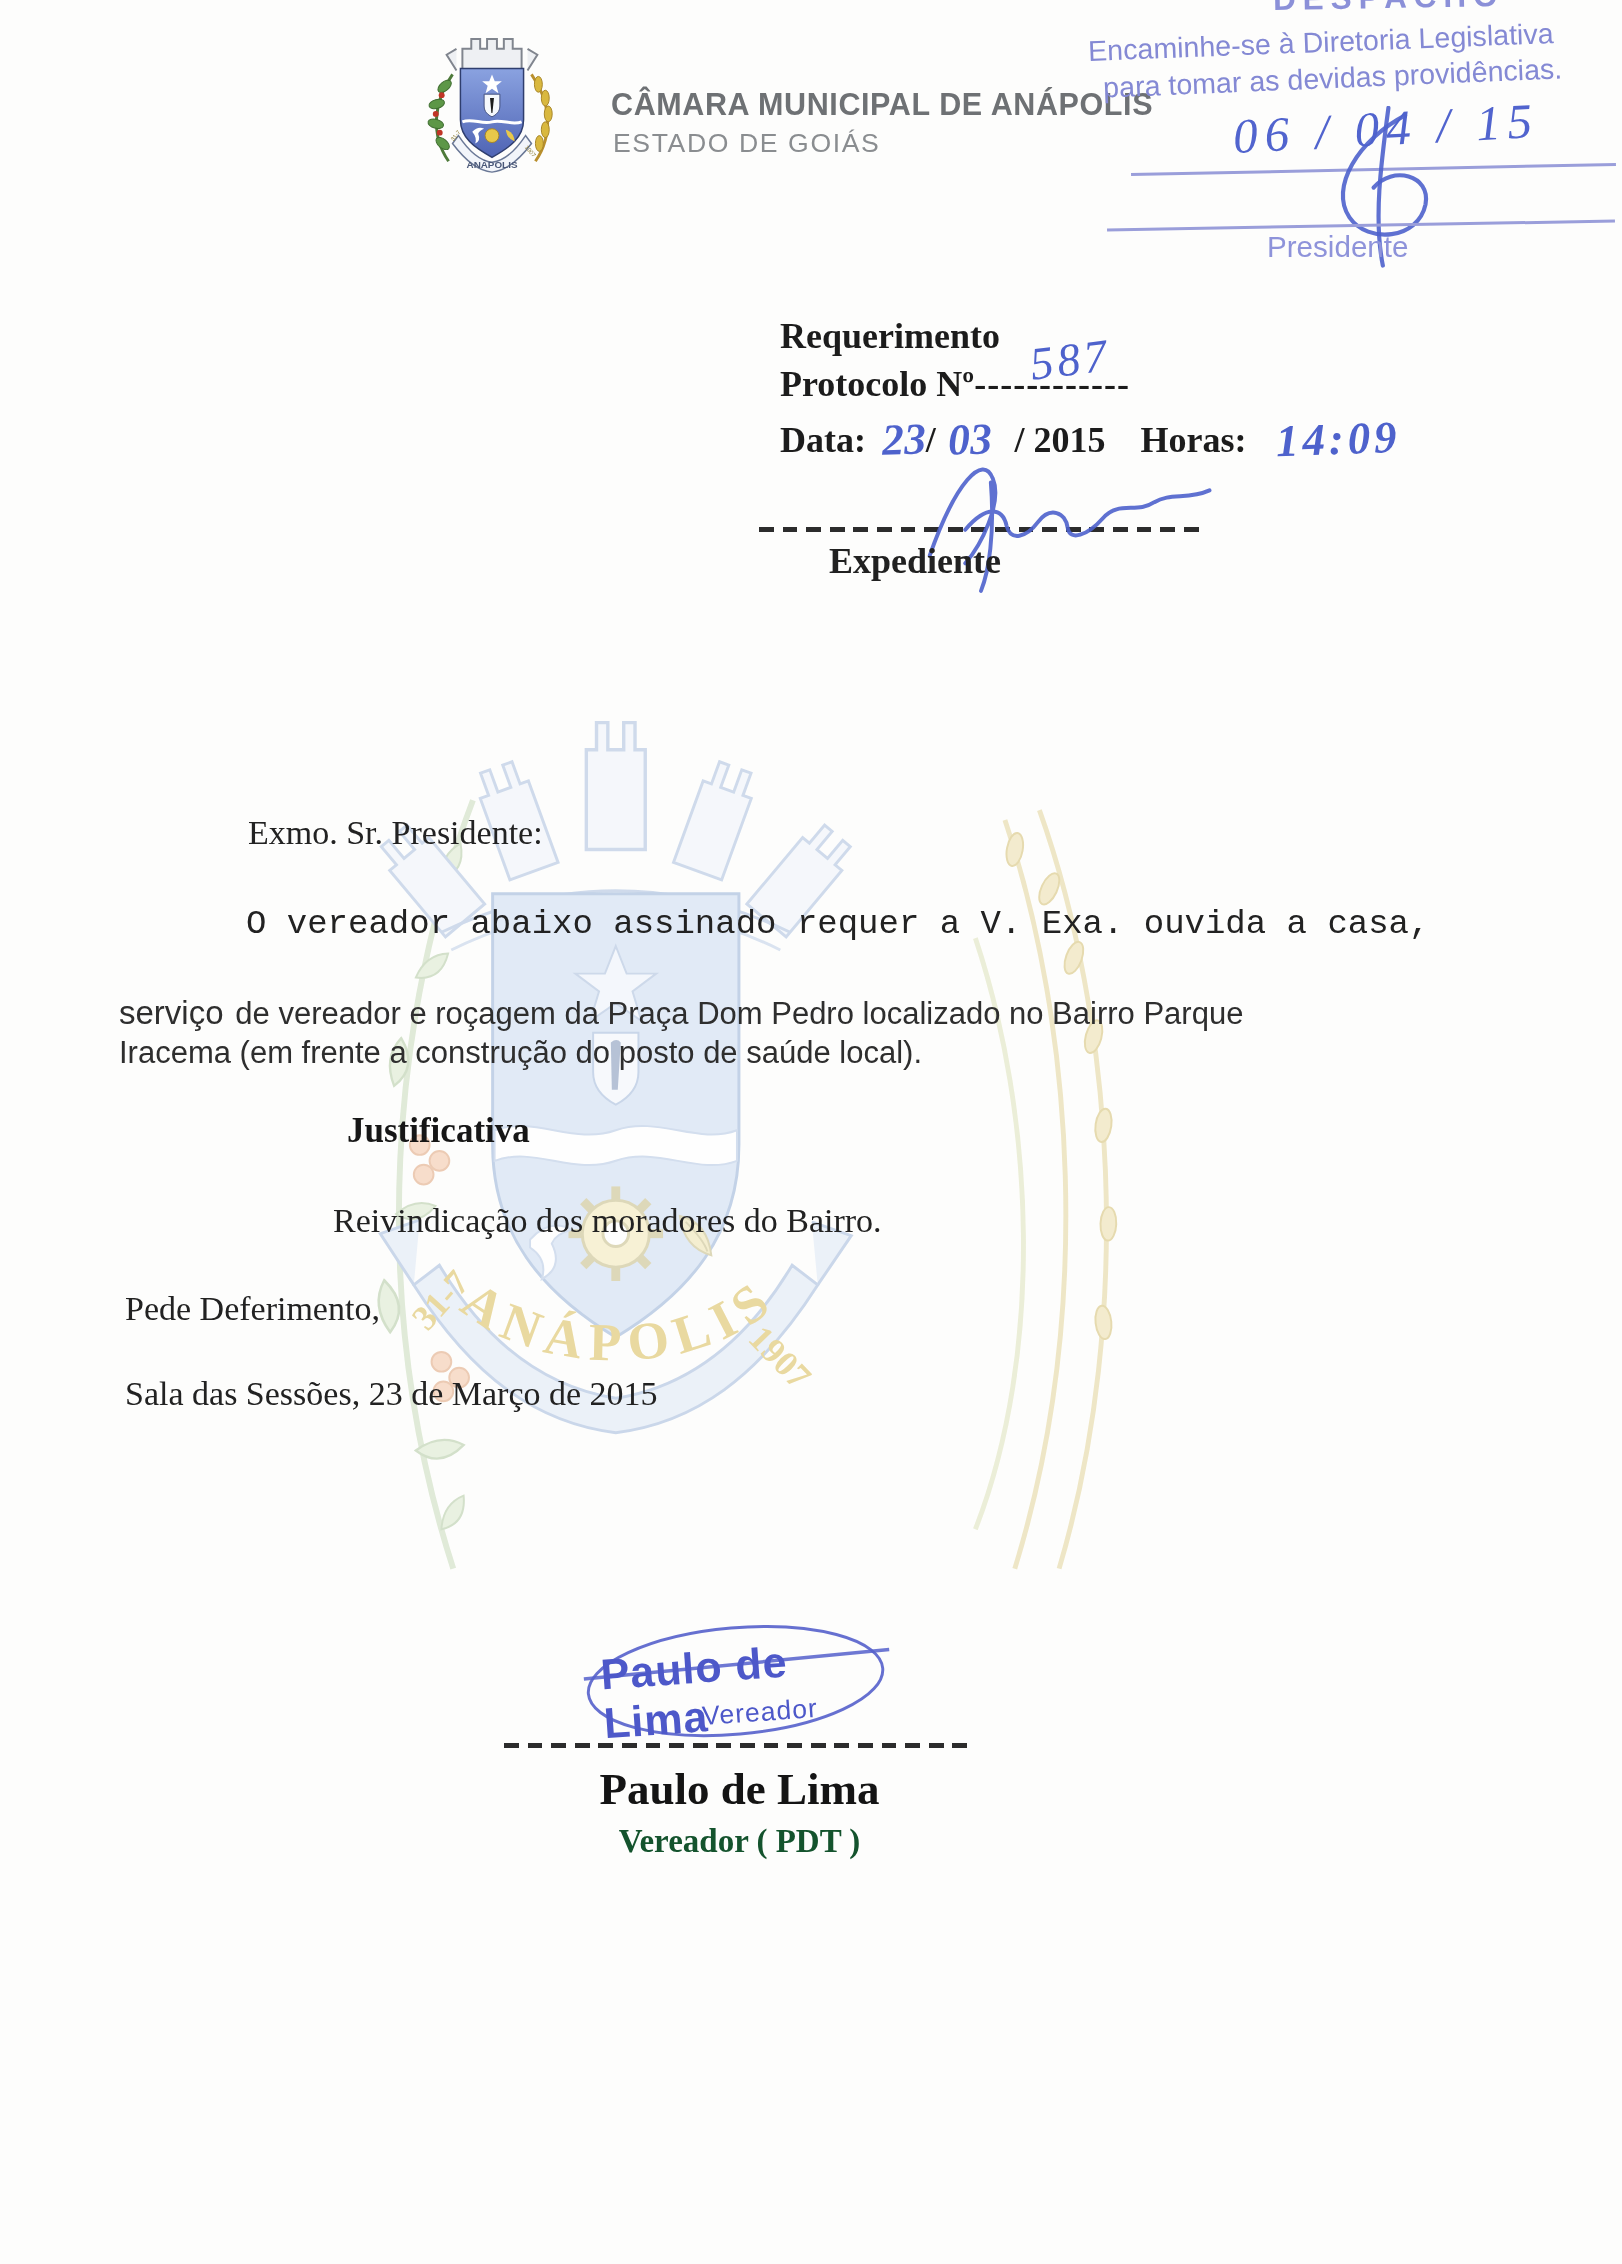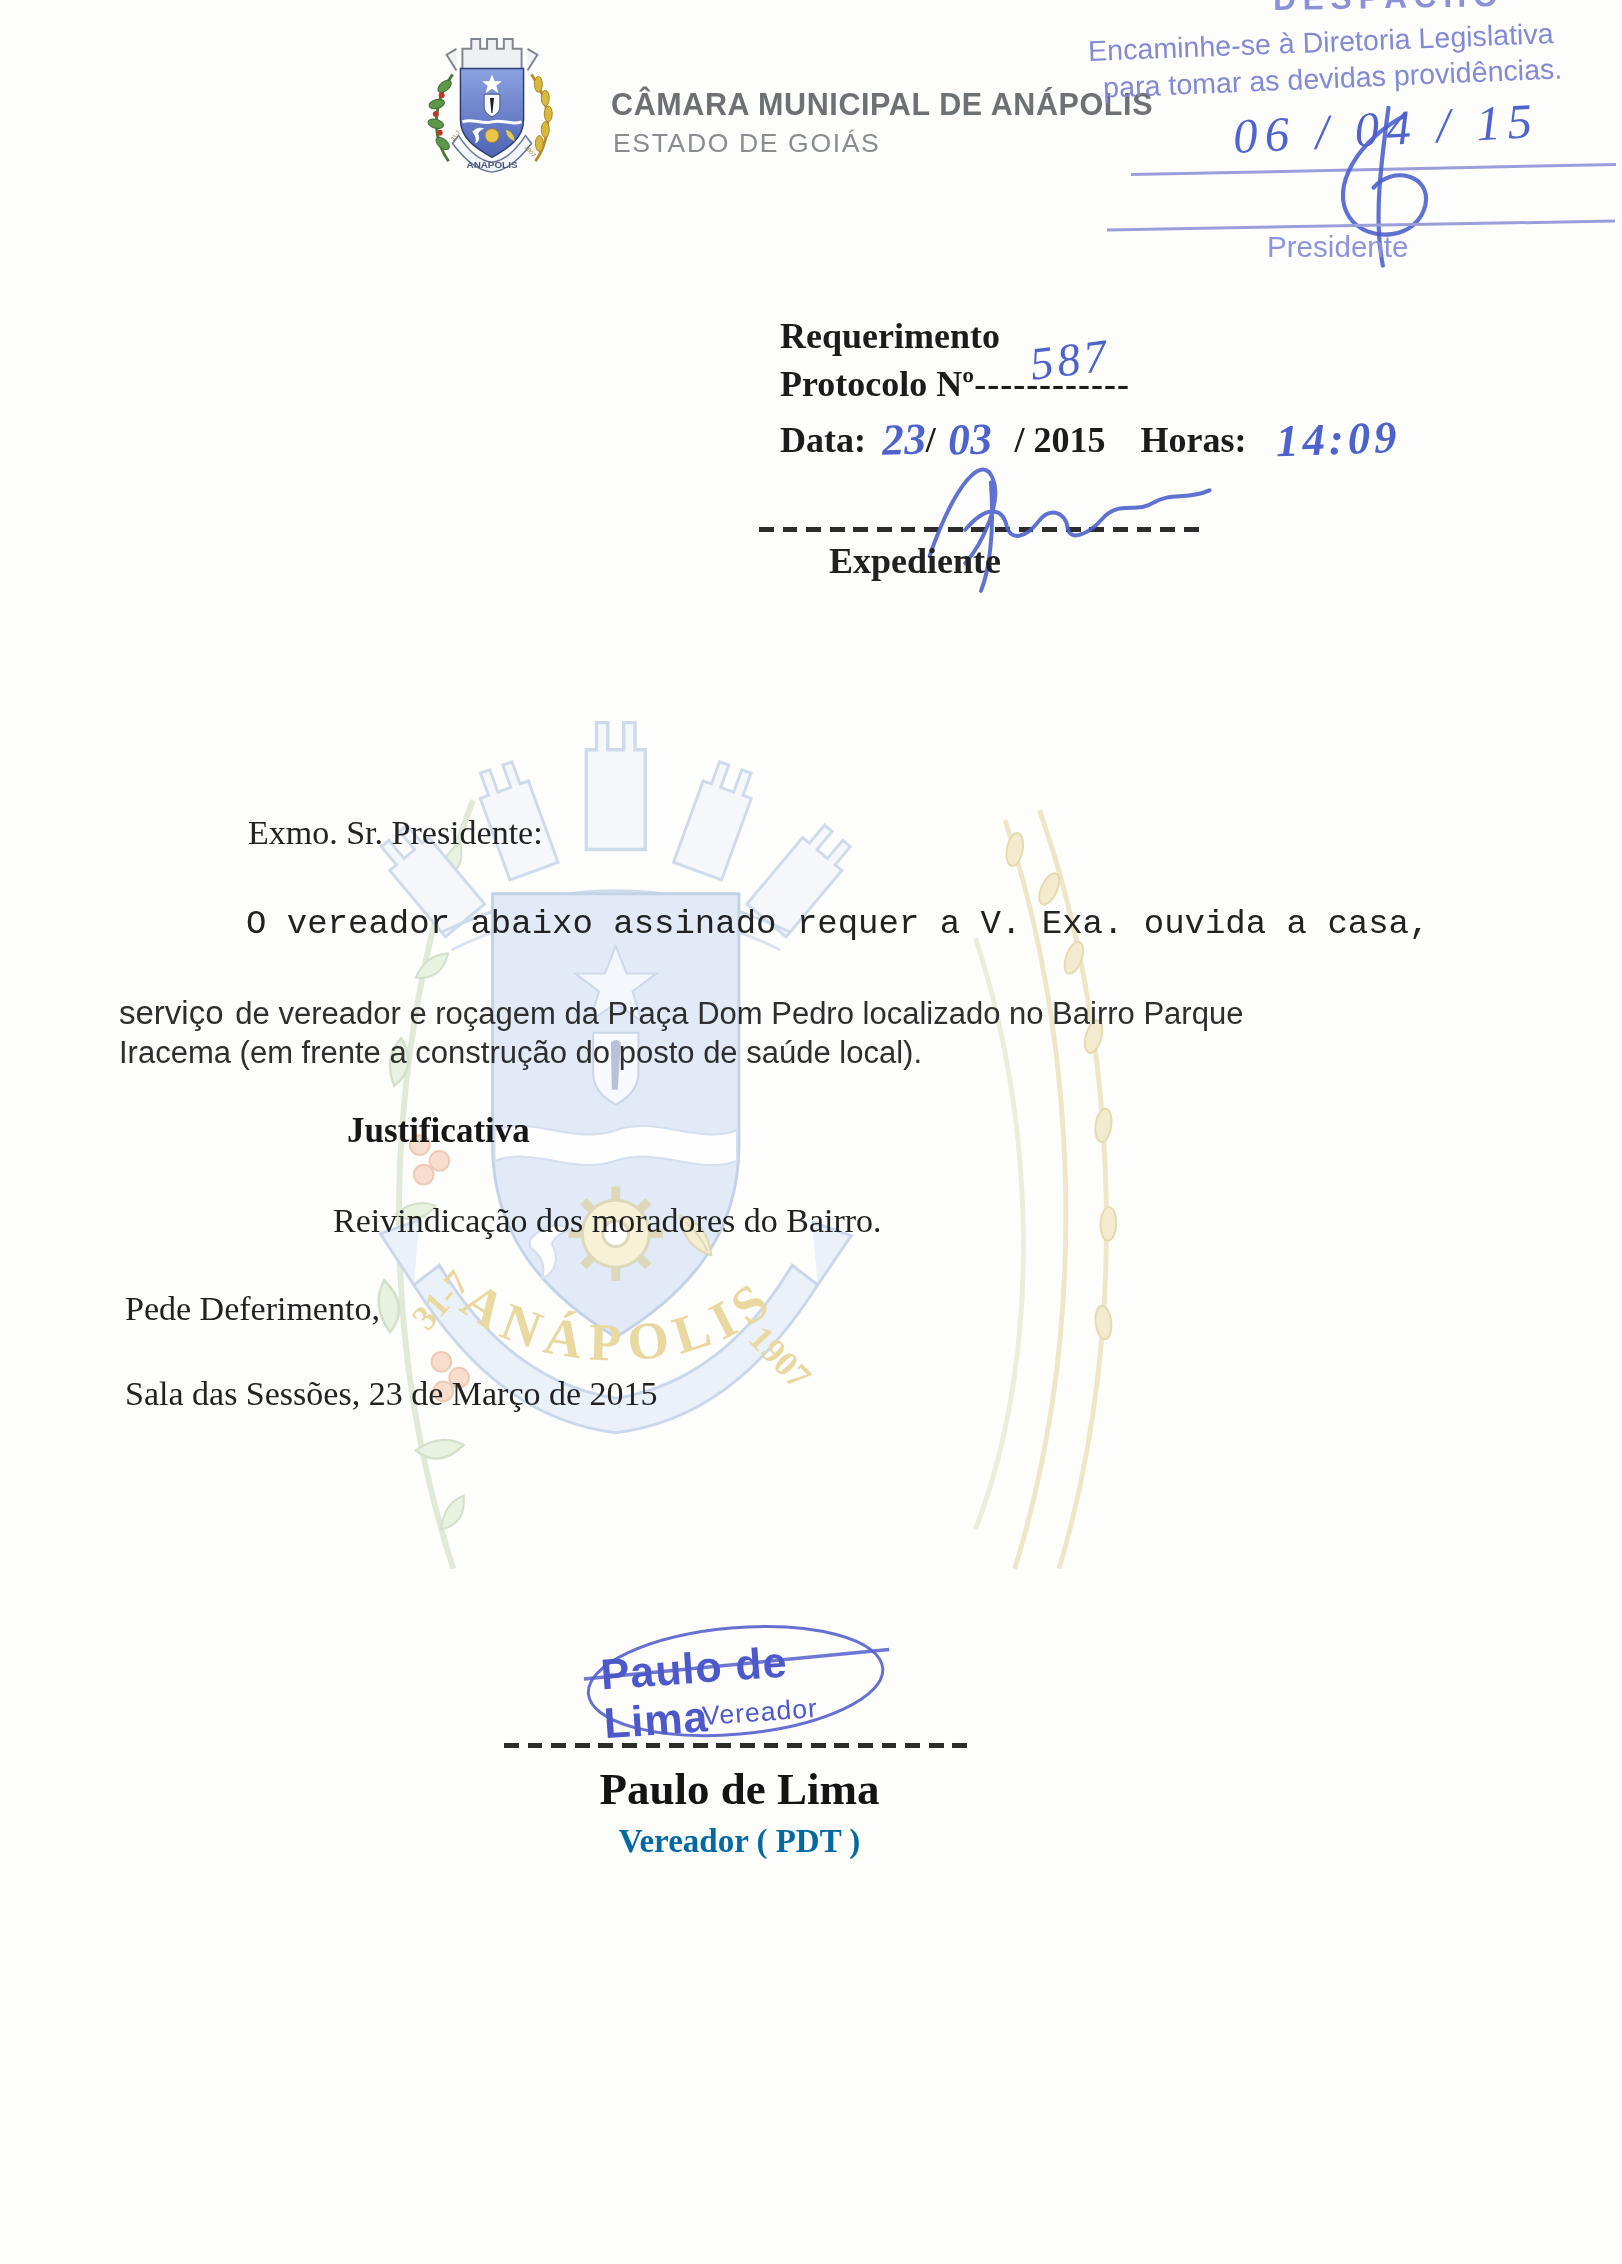--- a/index.html
+++ b/index.html
@@ -55,21 +55,21 @@
   .closing{left:125px;top:1290px;}
   .place-date{left:125px;top:1375px;}
 
   
   .stamp-wrap{left:576px;top:1614px;width:325px;height:140px;}
   .stamp-svg{position:absolute;left:0;top:0;width:325px;height:140px;}
   .stamp-name{position:absolute;left:25.6px;top:25.6px;font-weight:bold;font-size:43px;letter-spacing:1px;color:#4d58c9;transform:rotate(-4deg);}
   .stamp-role{position:absolute;left:126px;top:83px;font-size:26.6px;letter-spacing:1px;color:#4d58c9;transform:rotate(-4deg);}
   .sig-div{left:504px;top:1743px;width:471px;height:4.9px;}
   .signer-name{left:504px;top:1763px;width:471px;text-align:center;font-weight:bold;font-size:45px;color:#141414;}
-  .signer-role{left:504px;top:1823px;width:471px;text-align:center;font-weight:bold;font-size:33px;color:#0369a1;}
+  .signer-role{left:504px;top:1823px;width:471px;text-align:center;font-weight:bold;font-size:33px;color:#14532d;}
 
   
   .footer{left:71px;top:2190px;width:1217px;text-align:center;font-weight:bold;font-size:23.6px;letter-spacing:-0.2px;color:#8e9194;}
 
   
   .wm{left:325px;top:682px;width:818px;height:931px;opacity:.85;}
 </style>
 </head>
 <body>
 

